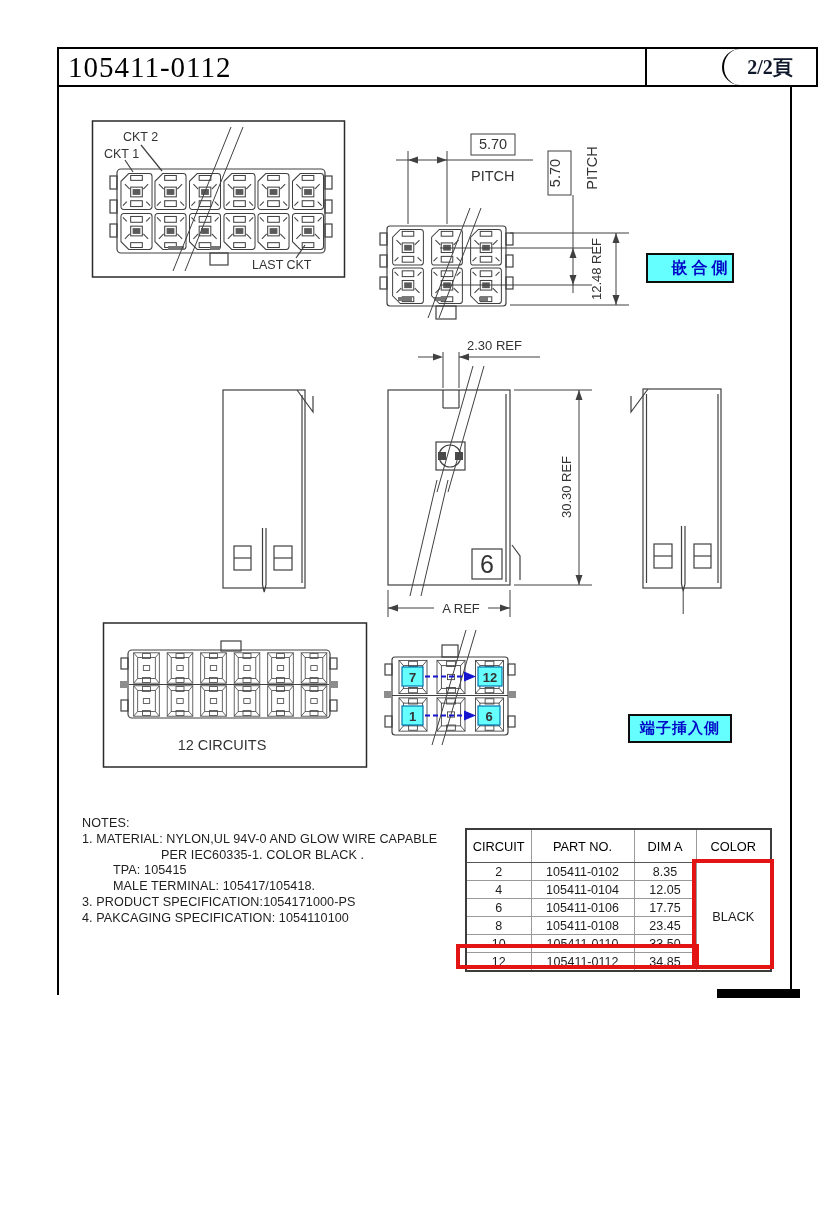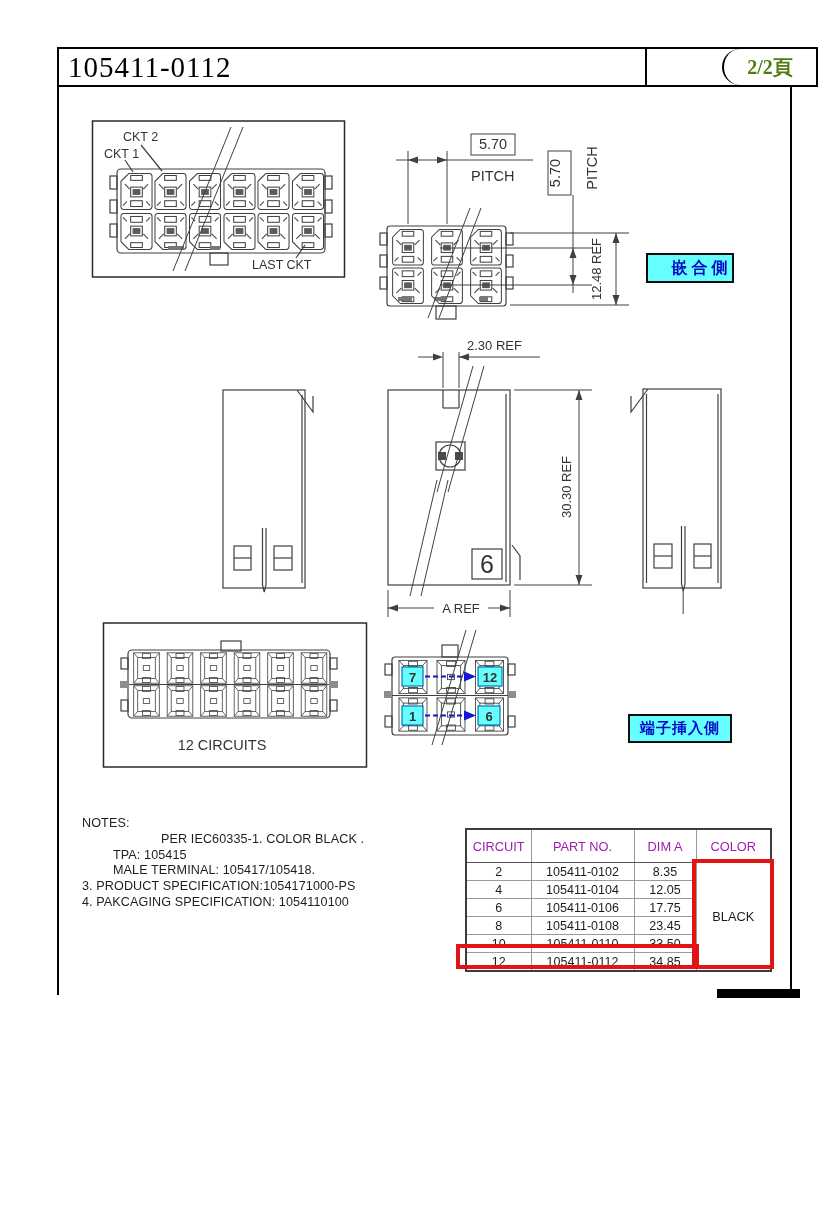--- a/index.html
+++ b/index.html
@@ -7,41 +7,41 @@
         font-family:"Liberation Sans","DejaVu Sans",sans-serif;}
   .abs{position:absolute;}
   
   #titlebar{left:57px;top:47px;width:761px;height:40px;border:2px solid #000;
             box-sizing:border-box;display:flex;background:#fff;}
   #titlebar .cell1{width:577px;display:flex;align-items:center;padding-left:9px;
     font-family:"Liberation Serif","DejaVu Serif",serif;font-size:29px;letter-spacing:1px;color:#000;}
   #titlebar .cell2{width:77px;border-left:2px solid #000;box-sizing:border-box;}
   #titlebar .cell3{flex:1;border-left:2px solid #000;box-sizing:border-box;display:flex;
     align-items:center;justify-content:center;font-family:"Liberation Serif","DejaVu Serif",serif;
-    font-size:20px;font-weight:bold;color:#4d7c0f;border-radius:18px;}
+    font-size:20px;font-weight:bold;color:#0f172a;border-radius:18px;}
   
   .vline-l{left:57px;top:87px;width:2px;height:908px;background:#000;}
   .vline-r{left:790px;top:87px;width:2px;height:905px;background:#000;}
   .corner-bar{left:717px;top:989px;width:83px;height:9px;background:#000;}
   
   .cyanlabel{background:#66ffff;border:2px solid #0d0d0d;color:#0008c8;font-weight:bold;
     display:flex;align-items:center;justify-content:center;box-sizing:border-box;}
   #mating-label{left:646px;top:253px;width:88px;height:30px;font-size:16px;letter-spacing:4px;padding-left:23px;}
   #insertion-label{left:628px;top:678px;width:104px;height:29px;font-size:15px;letter-spacing:1px;margin-top:36px;}
   
   #notes{left:82px;top:816px;width:380px;font-size:12.6px;line-height:15.8px;color:#1e1e1e;
          letter-spacing:0.1px;}
   #notes .ind1{padding-left:31px;}
   #notes .ind2{padding-left:79px;}
   
   #spec-table{left:465px;top:828px;width:305px;border-collapse:collapse;table-layout:fixed;
     border:2px solid #3c3c3c;background:#fff;color:#1c1c1e;}
   #spec-table th,#spec-table td{border:1px solid #9a9a9a;text-align:center;padding:0;
     font-weight:normal;overflow:hidden;white-space:nowrap;}
-  #spec-table th{height:32px;font-size:12.8px;color:#a21caf;border-bottom:1.4px solid #555;}
+  #spec-table th{height:32px;font-size:12.8px;color:#000000;border-bottom:1.4px solid #555;}
   #spec-table td{height:17px;font-size:12.5px;}
   #spec-table td.colorcell{font-size:12.8px;}
   .red-row{left:456px;top:944px;width:243px;height:25px;border:4px solid #e21414;box-sizing:border-box;}
   .red-col{left:692px;top:859px;width:82px;height:110px;border:4px solid #e21414;box-sizing:border-box;}
   
   #drawing{left:0;top:0;}
   #drawing text{font-family:"Liberation Sans","DejaVu Sans",sans-serif;fill:#333;stroke:none;}
   .dimtxt{font-size:13px;}
   .dimtxt-l{font-size:14.5px;}
   .lbltxt{font-size:12.5px;}
@@ -339,20 +339,21 @@
     <text class="numtxt" x="490" y="681.5" text-anchor="middle">12</text>
     <text class="numtxt" x="412.5" y="720.5" text-anchor="middle">1</text>
     <text class="numtxt" x="489" y="720.5" text-anchor="middle">6</text>
   </svg>
 
   <div class="abs cyanlabel" id="mating-label">嵌合側</div>
   <div class="abs cyanlabel" id="insertion-label">端子挿入側</div>
 
   <div class="abs" id="notes">
     <div>NOTES:</div>
+    <div>1. MATERIAL:  NYLON,UL 94V-0 AND GLOW WIRE CAPABLE</div>
     <div class="ind2">PER IEC60335-1. COLOR BLACK .</div>
     <div class="ind1">TPA: 105415</div>
     <div class="ind1">MALE TERMINAL: 105417/105418.</div>
     <div>3. PRODUCT SPECIFICATION:1054171000-PS</div>
     <div>4. PAKCAGING SPECIFICATION: 1054110100</div>
   </div>
 
   <table class="abs" id="spec-table">
     <colgroup>
         <col style="width:65px">

